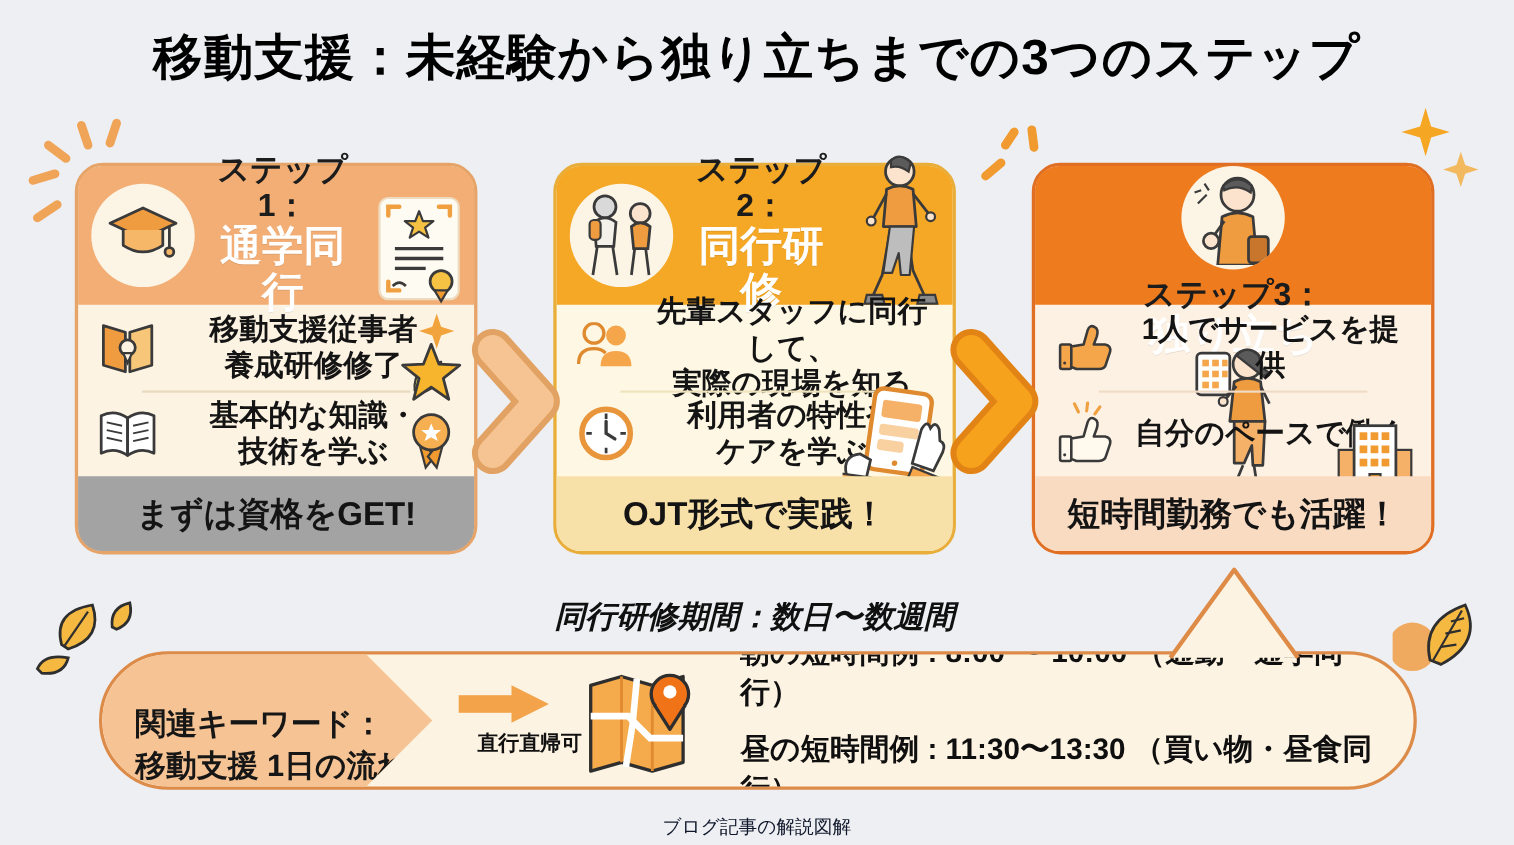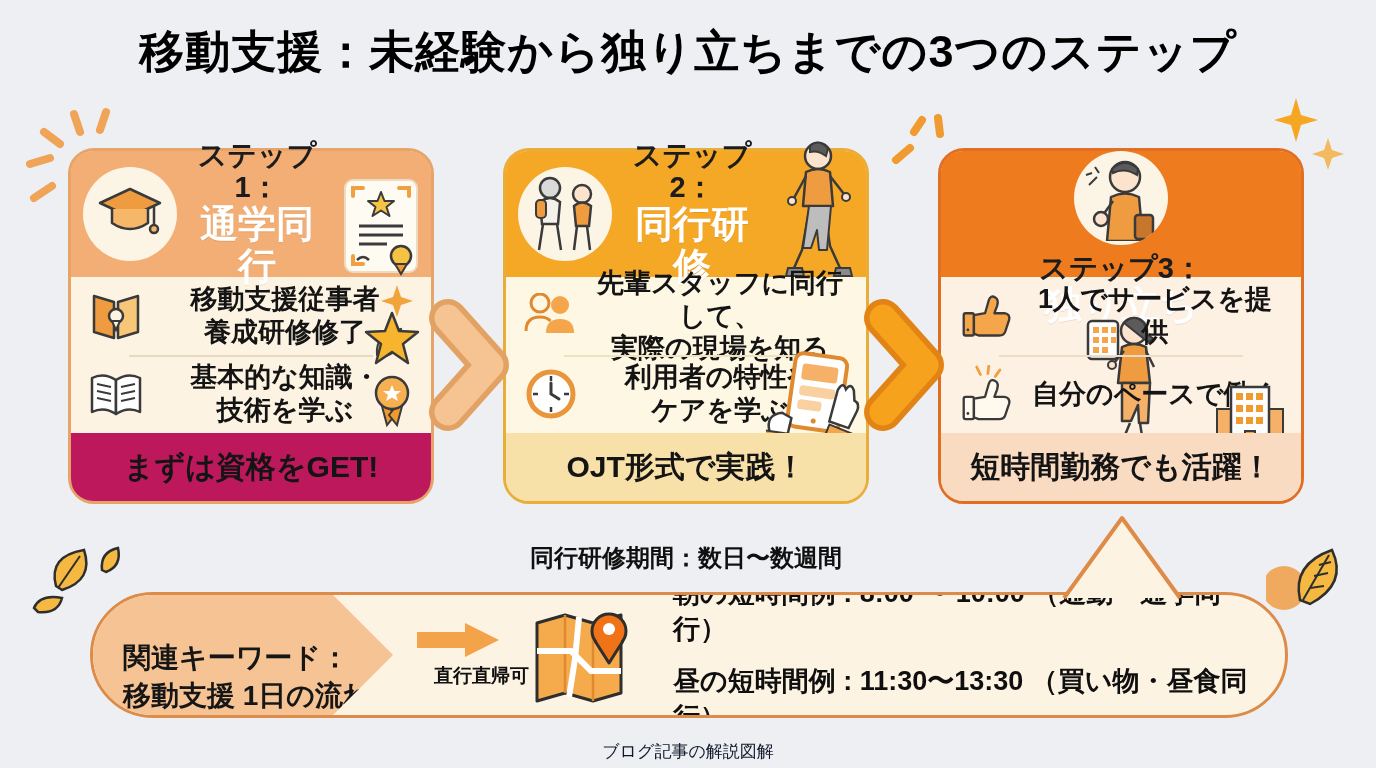--- a/index.html
+++ b/index.html
@@ -38,31 +38,31 @@
   .item-icon{width:58px;flex-shrink:0;display:flex;justify-content:center;}
   .item-text{flex:1;text-align:center;font-size:27px;font-weight:800;color:#141414;line-height:1.22;}
   .item-divider{position:absolute;left:58px;right:58px;top:50%;height:2px;}
   .card--1 .item-divider{background:#E9D9C0;}
   .card--2 .item-divider{background:#EFE3BE;}
   .card--3 .item-divider{background:#EFDCC6;}
 
   .card-footer{position:absolute;left:0;right:0;bottom:0;height:68px;border-radius:0 0 22px 22px;
                display:flex;align-items:center;justify-content:center;
                font-size:30px;font-weight:900;color:#141414;}
-  .card--1 .card-footer{background:#be185d;}
+  .card--1 .card-footer{background:#a3a3a3;}
   .card--2 .card-footer{background:#F8E0A9;}
   .card--3 .card-footer{background:#F9DBC2;}
 
   .deco{position:absolute;}
   .flow-arrow{position:absolute;top:298px;width:100px;height:134px;z-index:4;}
   .flow-arrow svg{overflow:visible;}
 
   
   .training-note{position:absolute;top:542px;left:503px;width:366px;text-align:center;
-                 font-size:24px;font-weight:800;color:#101010;}
+                 font-size:28px;font-weight:800;color:#101010;font-style:italic;}
 
   .callout-tail{position:absolute;left:1058px;top:512px;width:128px;height:88px;z-index:6;}
 
   .keyword-bar{position:absolute;left:90px;top:592px;width:1198px;height:126px;
                border-radius:63px;border:3px solid #DD8B48;background:#FDF3E2;
                box-sizing:border-box;overflow:hidden;}
   .kw-left{position:absolute;left:0;top:0;bottom:0;width:300px;background:#F6C494;
            clip-path:polygon(0 0,80% 0,100% 50%,80% 100%,0 100%);
            display:flex;flex-direction:column;justify-content:flex-end;padding-left:30px;box-sizing:border-box;}
   .kw-label{font-size:28px;font-weight:900;color:#161616;line-height:1.35;}

